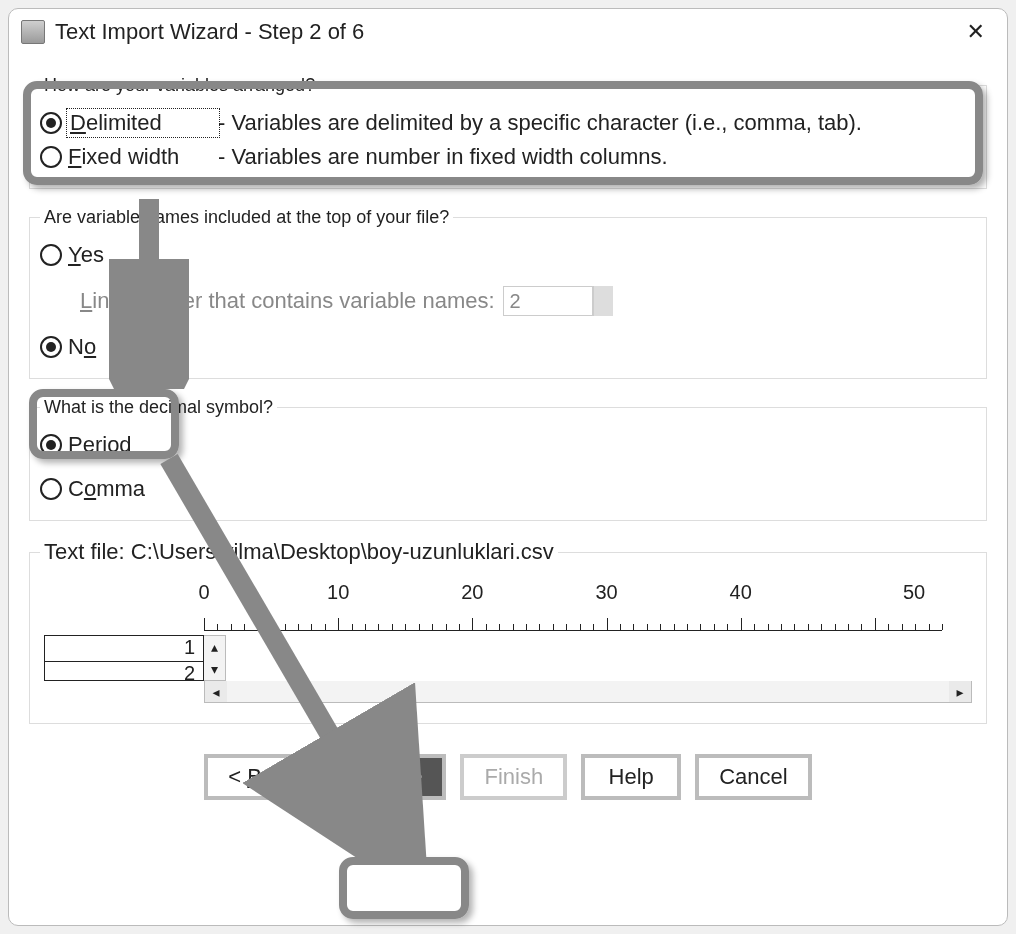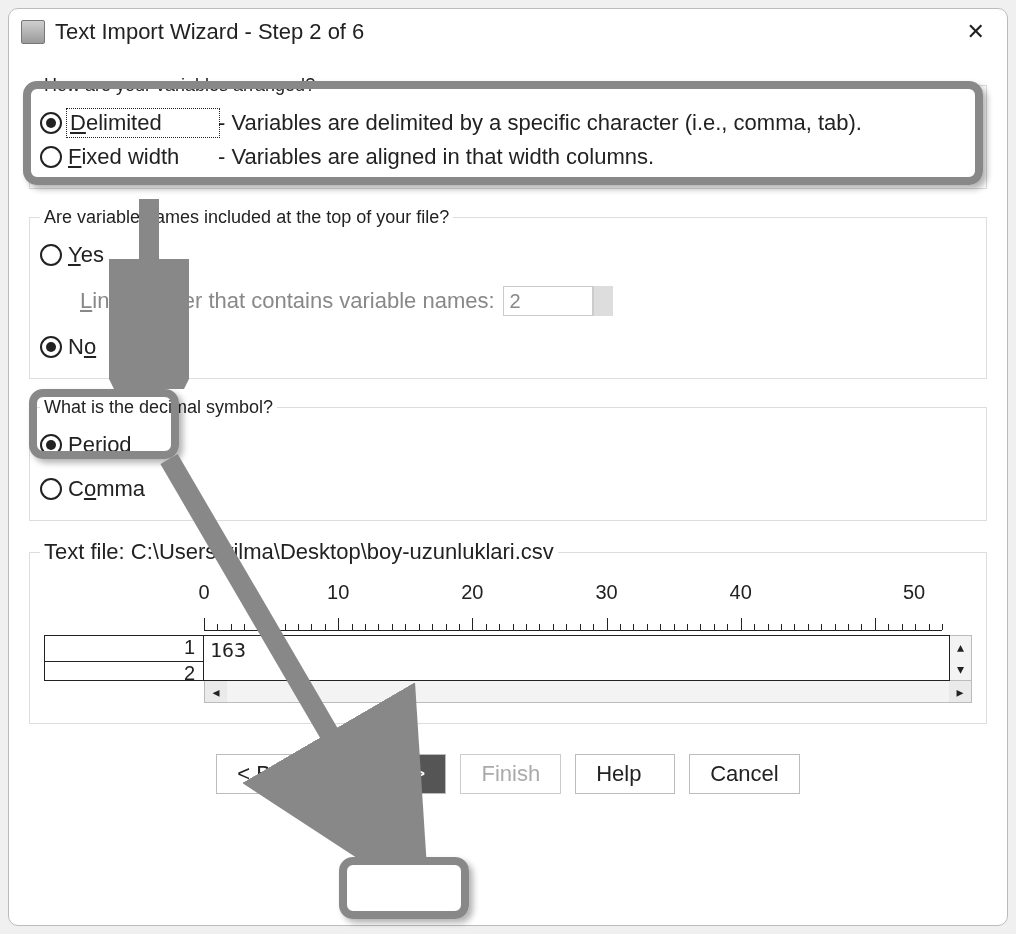--- a/index.html
+++ b/index.html
@@ -191,27 +191,27 @@
     background:#eaeaea;
     cursor:pointer;
   }
   .button-row {
     display:flex;
     gap: 14px;
     justify-content: center;
     margin-top: 30px;
   }
   .btn {
-    border: 1px solid #f9a8d4;
+    border: 4px solid #f9a8d4;
     padding: 6px 20px;
     font-size: 22px;
     background: #fff;
     cursor: pointer;
     min-width: 100px;
-    text-align:left;
+    text-align:center;
   }
   .btn.primary {
     background: #555;
     color: #fff;
   }
   .btn.disabled {
     color: #aaa;
     border-color: #ccc;
     cursor: default;
   }
@@ -251,21 +251,21 @@
           <span></span><span class="mnemonic">D</span><span>elimited</span>
         </span>
         <span class="desc">- Variables are delimited by a specific character (i.e., comma, tab).</span>
       </div>
 
       <div class="radio-row" style="margin-top:0;">
         <span class="radio"></span>
         <span class="radio-label">
           <span></span><span class="mnemonic">F</span><span>ixed width</span>
         </span>
-        <span class="desc">- Variables are aligned in that width columns.</span>
+        <span class="desc">- Variables are number in fixed width columns.</span>
       </div>
     </fieldset>
 
     <fieldset>
       <legend>Are variable names included at the top of your file?</legend>
 
       <div class="radio-row">
         <span class="radio"></span>
         <span class="radio-label">
           <span></span><span class="mnemonic">Y</span><span>es</span>
@@ -374,23 +374,20 @@
             <div class="ticklabel" style="left: 268.364px;">20</div>
             <div class="ticklabel" style="left: 402.545px;">30</div>
             <div class="ticklabel" style="left: 536.727px;">40</div>
             <div class="ticklabel" style="left: 710px;">50</div>
           </div>
         <div class="preview-grid">
           <div class="rownums">
             <div class="rn">1</div>
             <div class="rn">2</div>
           </div>
-          <div class="data-cell">
-            <div>163</div>
-          </div>
           <div class="vscroll">
             <div class="arrow">▴</div>
             <div class="arrow">▾</div>
           </div>
         </div>
         <div class="hscroll">
           <div class="arrow">◂</div>
           <div class="arrow">▸</div>
         </div>
       </div>

